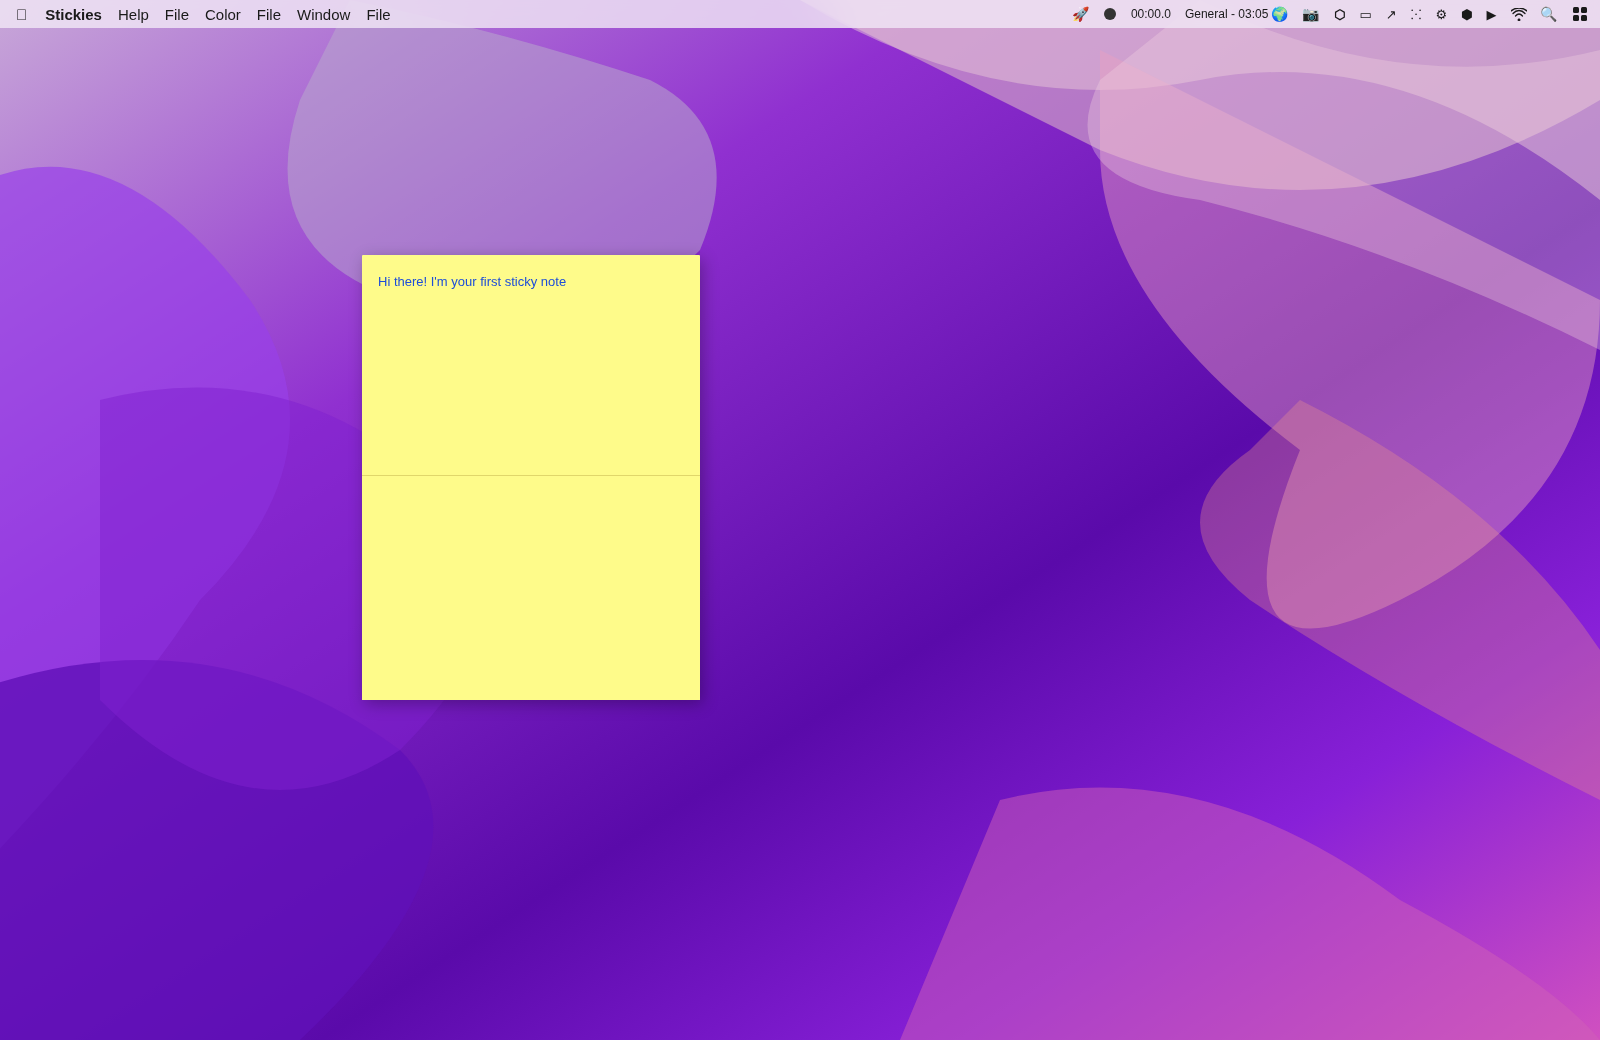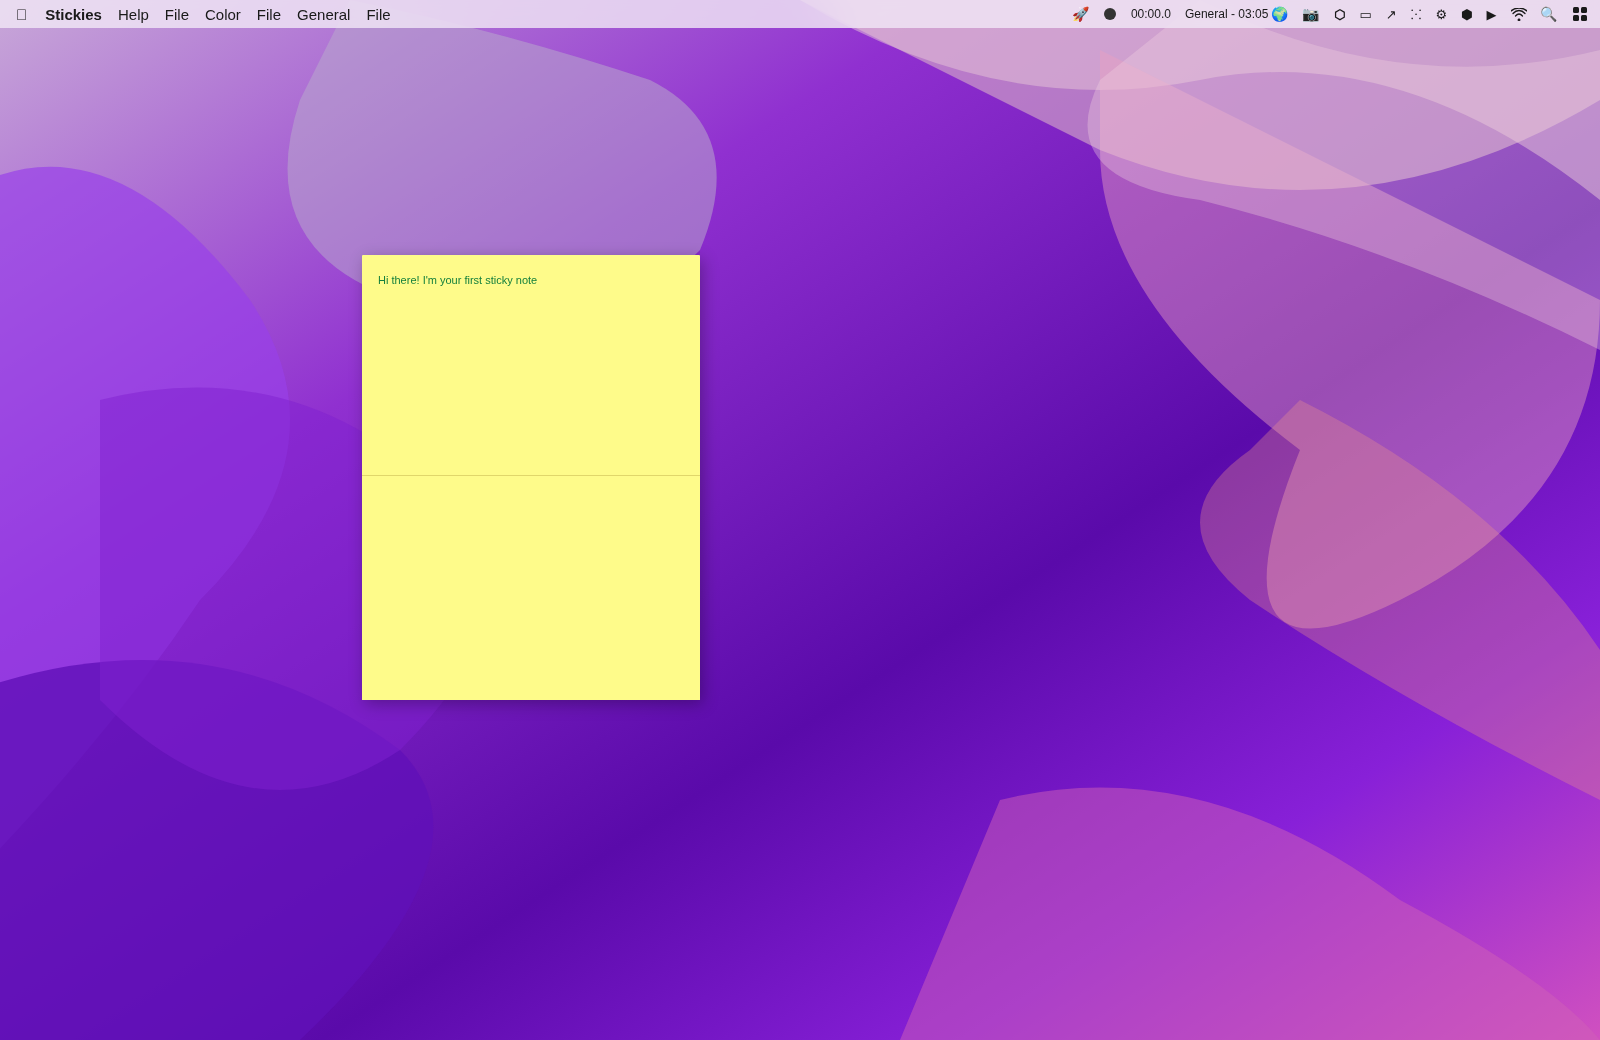--- a/index.html
+++ b/index.html
@@ -139,22 +139,22 @@
       background: rgba(180,160,60,0.4);
       margin: 0;
     }
 
     .sticky-note-bottom {
       flex: 1;
       background: #fefb8a;
     }
 
     .sticky-text {
-      font-size: 11px;
-      color: #15803d;
+      font-size: 13px;
+      color: #1d4ed8;
       font-family: -apple-system, BlinkMacSystemFont, "Helvetica Neue", sans-serif;
       line-height: 1.4;
     }
   </style>
 </head>
 <body>
 
 <div class="wallpaper">
   <svg class="wallpaper-svg" viewBox="0 0 1600 1040" preserveAspectRatio="xMidYMid slice" xmlns="http://www.w3.org/2000/svg">
 
@@ -192,21 +192,21 @@
 </div>
 
 <div class="menubar">
   <div class="menubar-left">
     <div class="menubar-item apple-logo"></div>
     <div class="menubar-item bold">Stickies</div>
     <div class="menubar-item">Help</div>
     <div class="menubar-item">File</div>
     <div class="menubar-item">Color</div>
     <div class="menubar-item">File</div>
-    <div class="menubar-item">General</div>
+    <div class="menubar-item">Window</div>
     <div class="menubar-item">File</div>
   </div>
 
   <div class="menubar-right">
 
     <div class="menubar-right-item" style="font-size:14px;">🚀</div>
 
     <div class="menubar-right-item recording-indicator">
       <span class="recording-dot"></span>
       <span>00:00.0</span>

